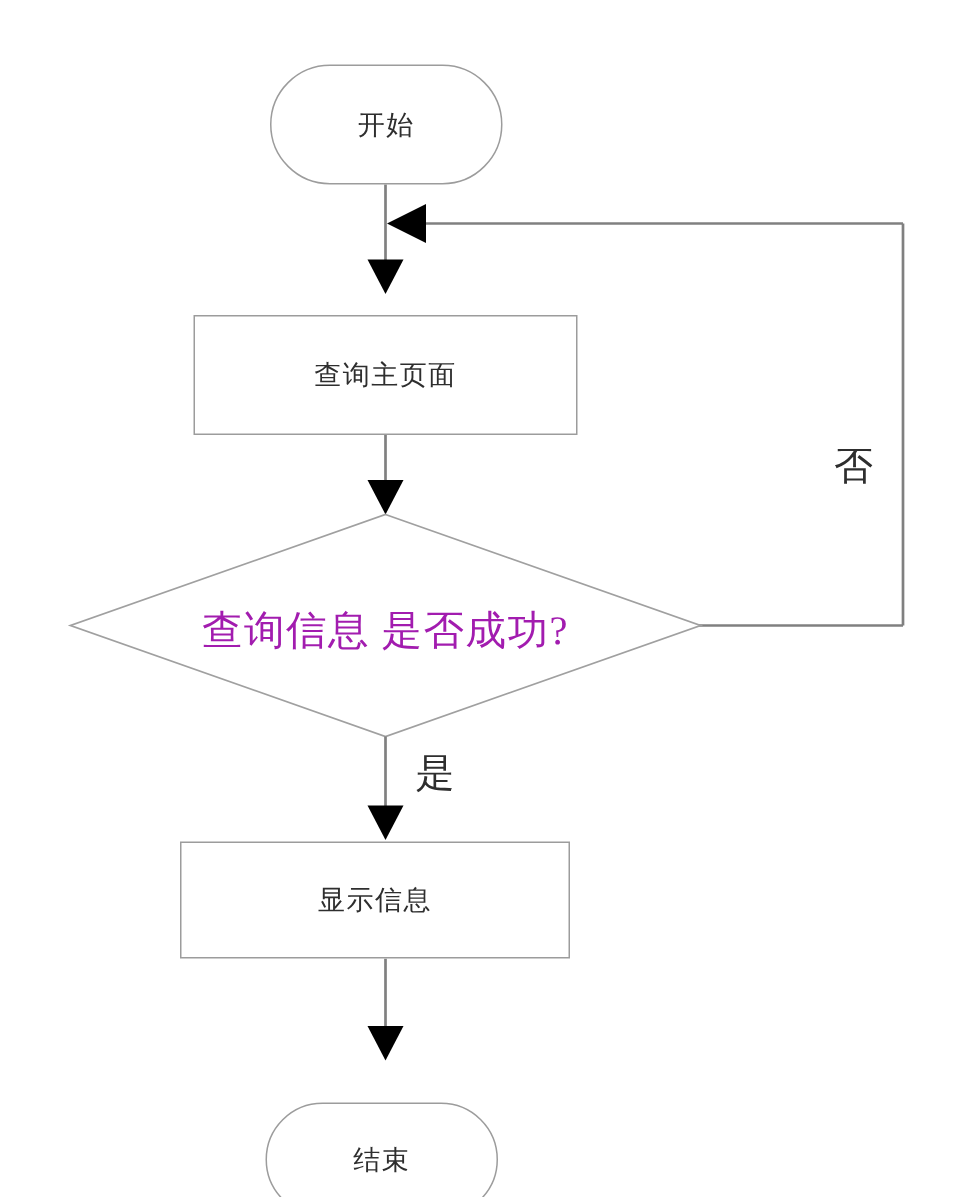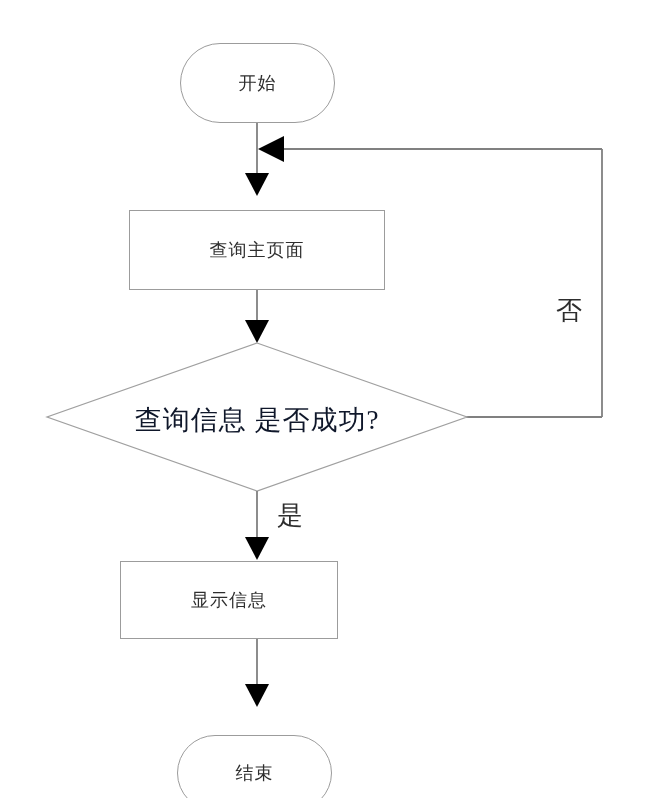--- a/index.html
+++ b/index.html
@@ -34,21 +34,21 @@
   .rect {
     border: 1px solid #9c9c9c;
   }
   .diamond-text {
     position: absolute;
     left: 57px;
     top: 402px;
     width: 400px;
     text-align: center;
     font-size: 27px;
-    color: #0f172a;
+    color: #a21caf;
     letter-spacing: 1px;
   }
   .edge-label {
     position: absolute;
     font-size: 26px;
     color: #2e2e2e;
   }
   .edge-label.yes { left: 277px; top: 498px; }
   .edge-label.no  { left: 556px; top: 293px; }
 </style>
@@ -90,21 +90,21 @@
   <div class="node rect" style="left:129px; top:197px; width:256px; height:80px;margin-top:13px;">
     <span>查询主页面</span>
   </div>
 
   <div class="diamond-text">查询信息 是否成功?</div>
 
   <div class="edge-label yes">是</div>
 
   <div class="edge-label no">否</div>
 
-  <div class="node rect" style="left:120px; top:561px; width:218px; height:78px;">
+  <div class="node rect" style="left:120px; top:561px; width:260px; height:78px;">
     <span>显示信息</span>
   </div>
 
   <div class="node stadium" style="left:177px; top:707px; width:155px; height:76px;margin-top:28px;">
     <span>结束</span>
   </div>
 
 </div>
 
 </body></html>

